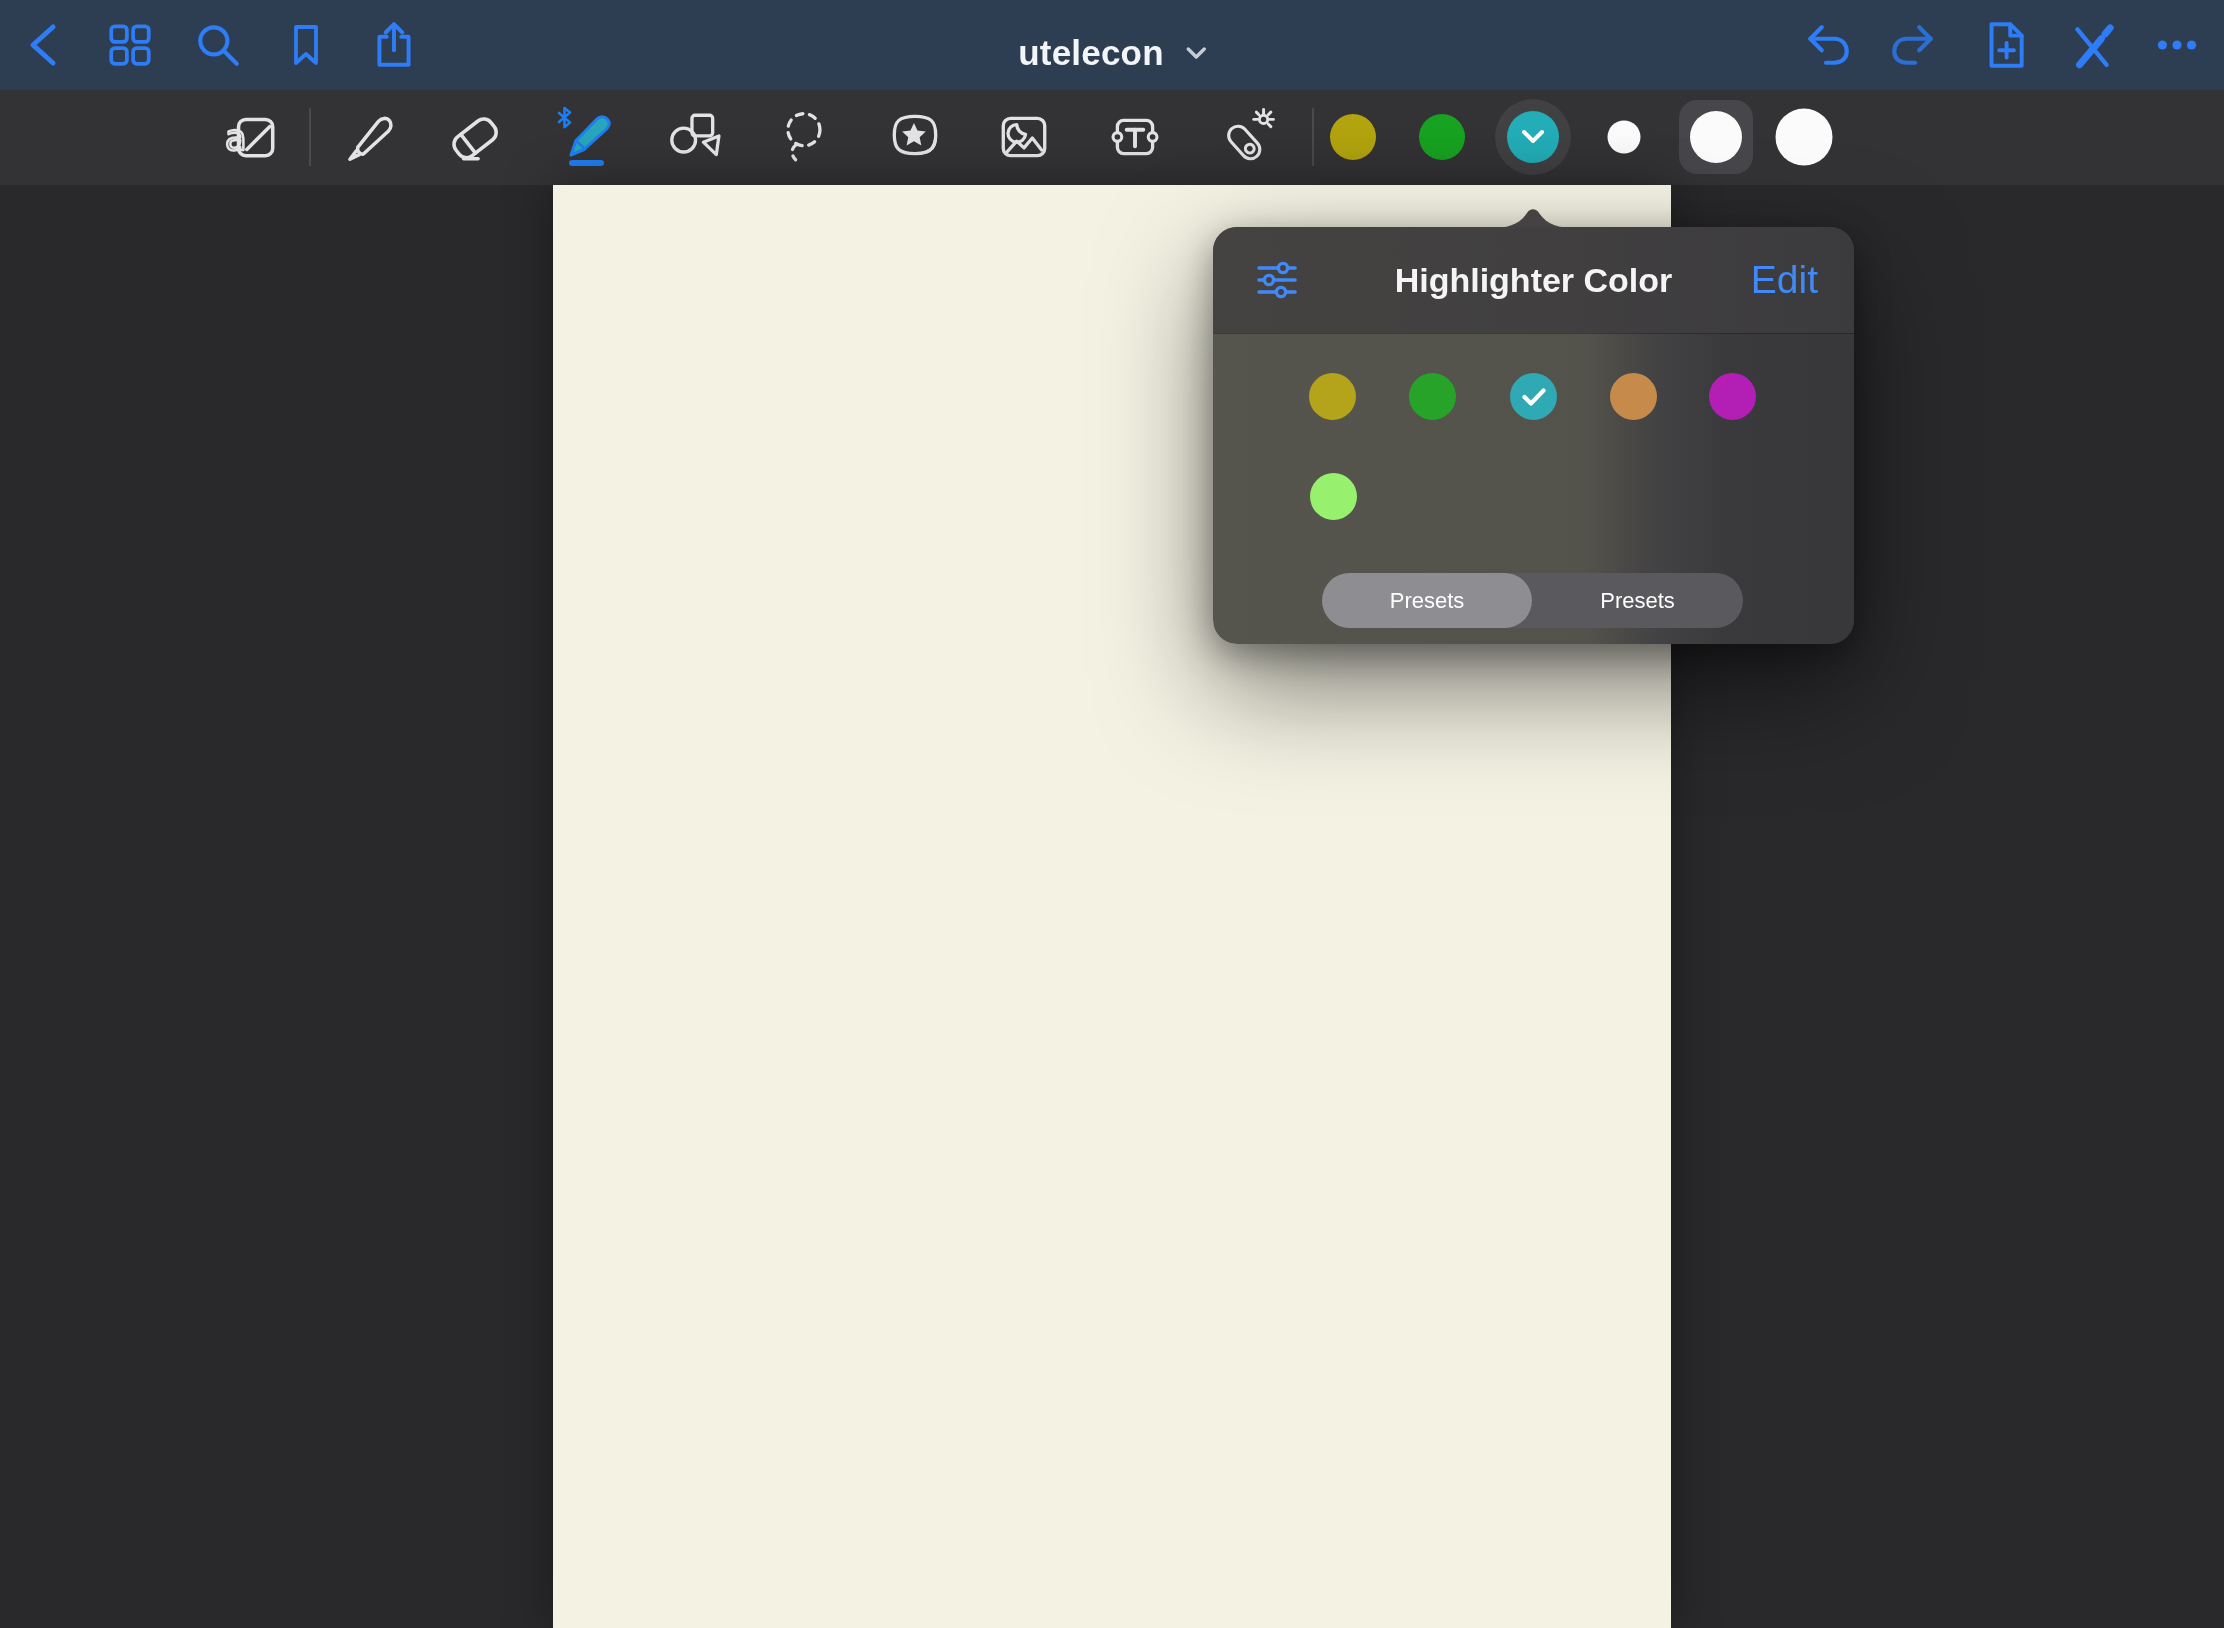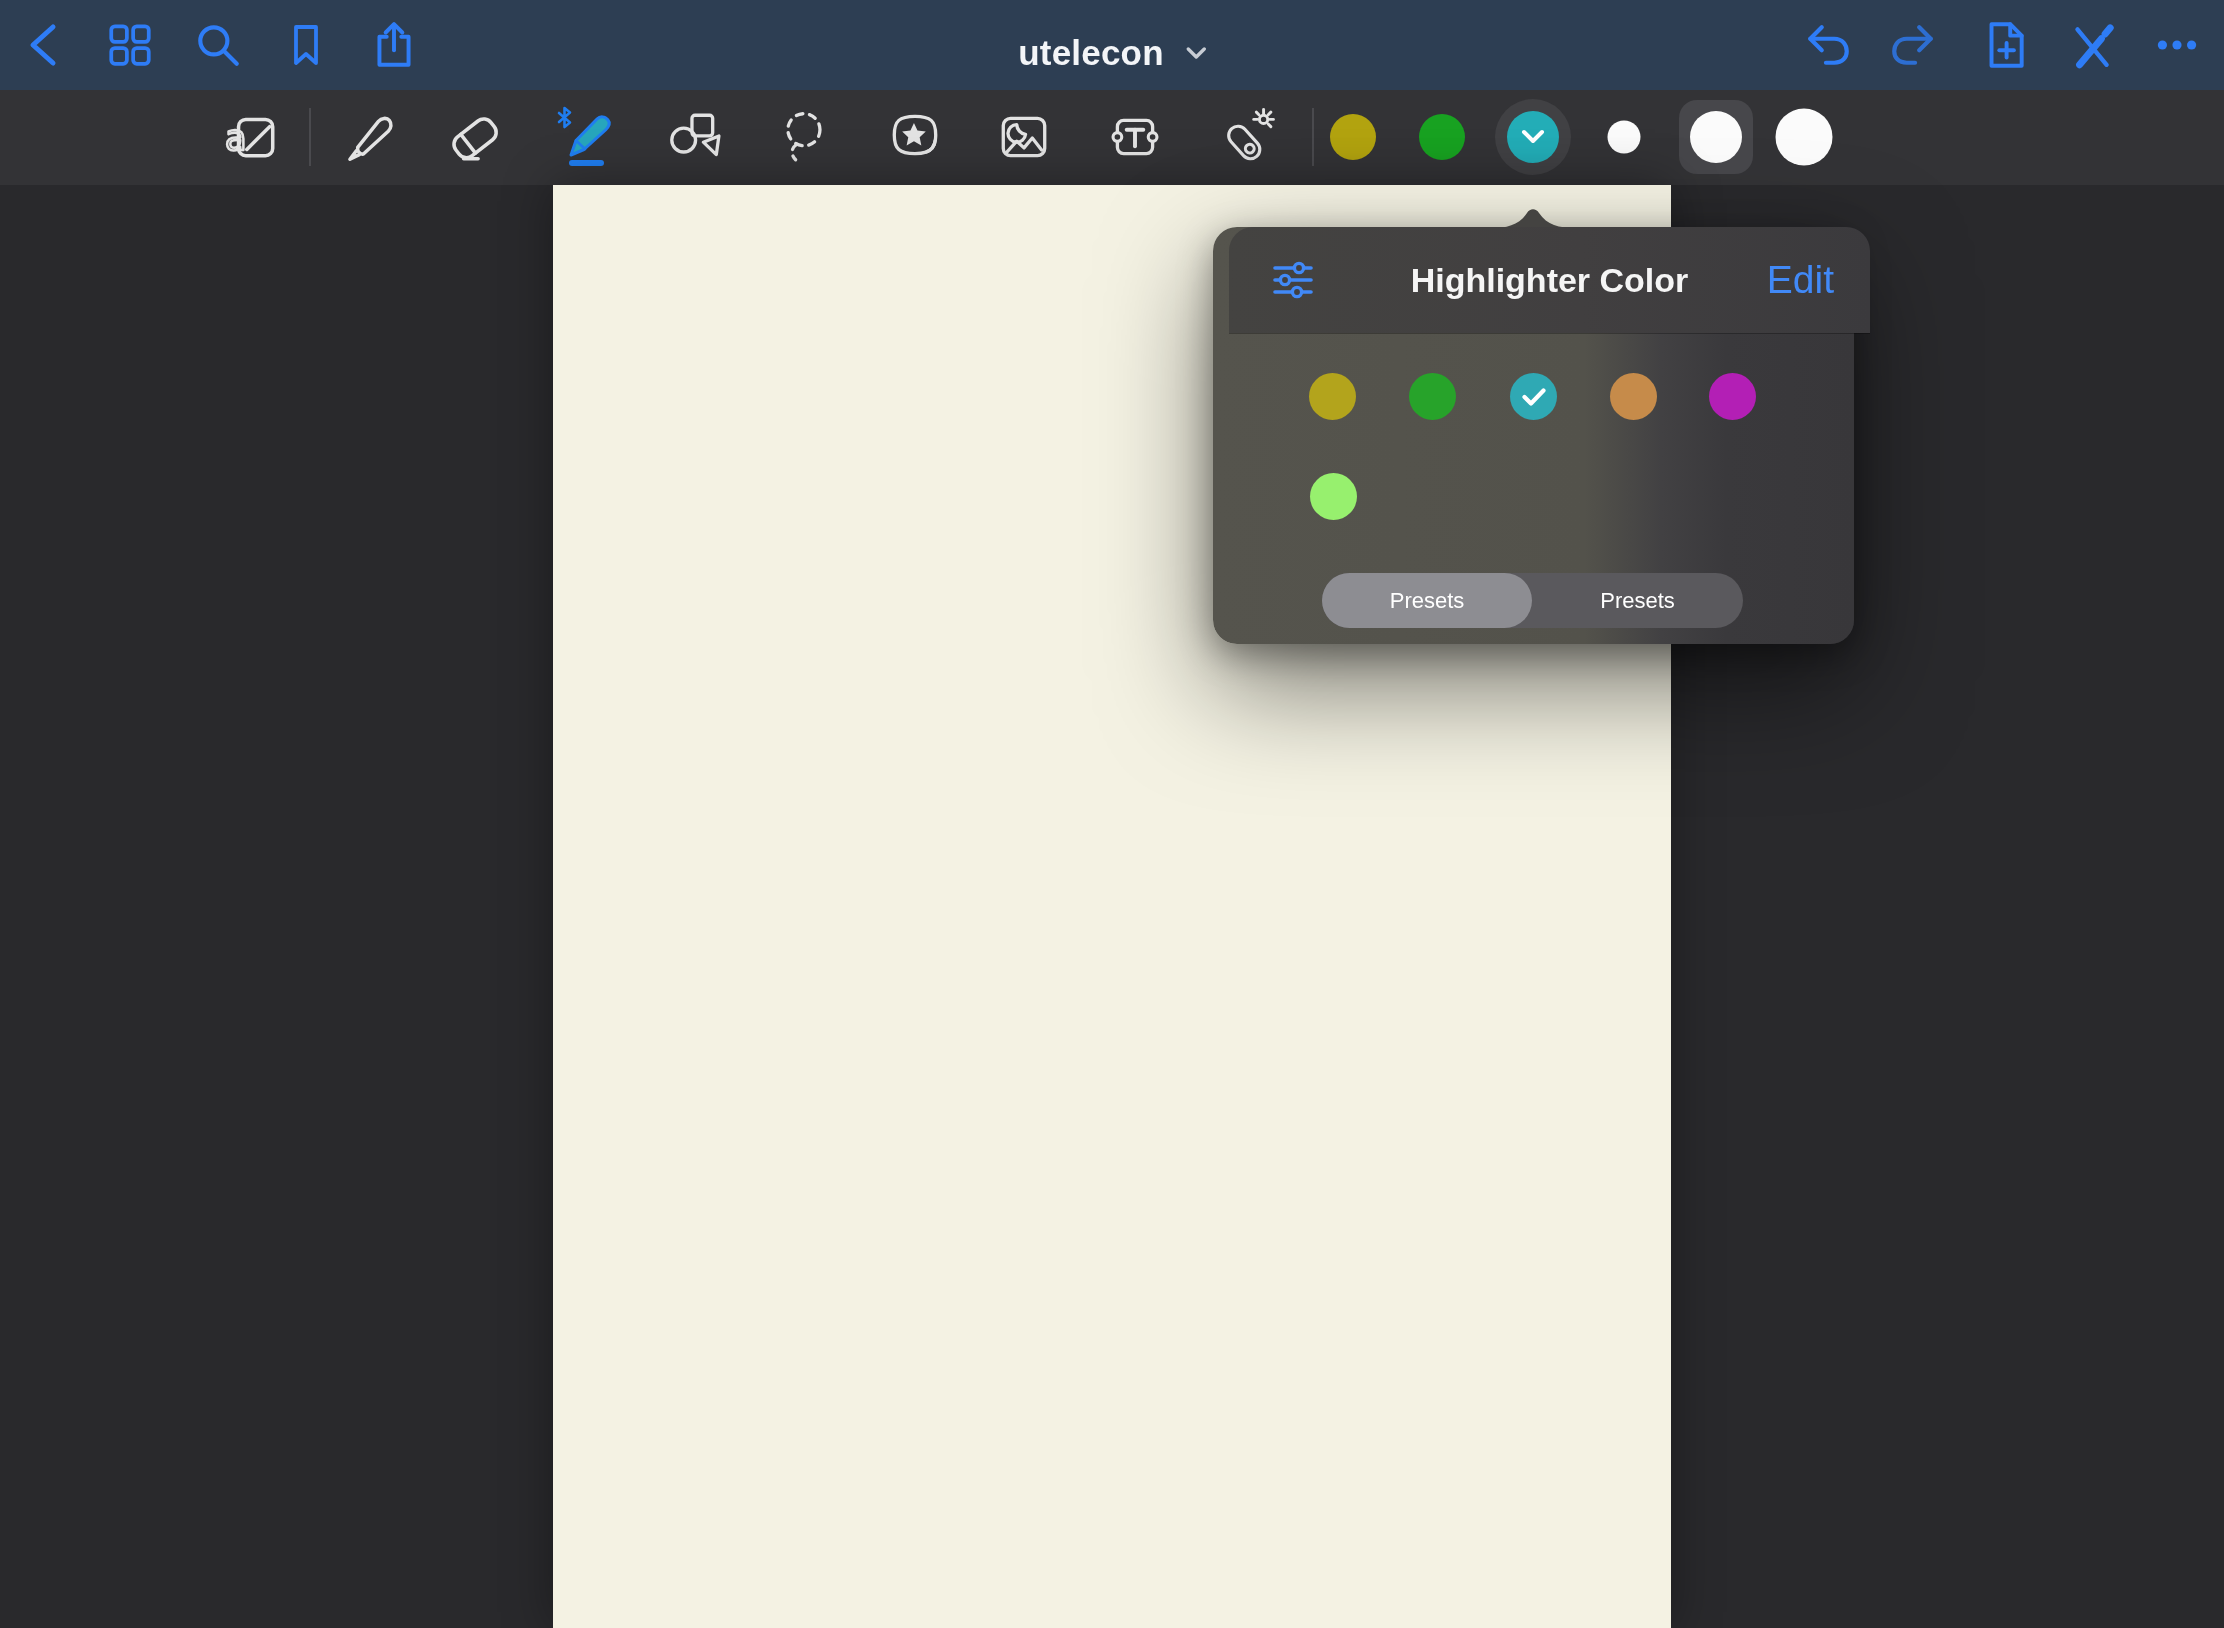--- a/index.html
+++ b/index.html
@@ -79,21 +79,21 @@
   
   .popover{
     position:absolute;left:1213px;top:227px;width:641px;height:417px;
     border-radius:24px;
     background:linear-gradient(to right,#55544d 0%,#53524b 58%,#42414370%,#3a393c 80%,#38373a 100%);
     background:linear-gradient(to right,#55544d 0%,#53524b 58%,#424143 70%,#3a393c 80%,#38373a 100%);
     box-shadow:0 42px 110px rgba(0,0,0,.5),0 10px 34px rgba(0,0,0,.35);
   }
   .pop-caret{position:absolute;left:278px;top:-29px;width:84px;height:30px;}
   .pop-header{
-    position:absolute;left:16px;top:0;width:641px;height:106px;
+    position:absolute;left:0;top:0;width:641px;height:106px;
     border-radius:24px 24px 0 0;
     background:linear-gradient(to right,#444341 0%,#413f40 55%,#3b3a3d 100%);
     box-shadow:0 1px 0 rgba(0,0,0,.28);
     display:flex;align-items:center;
   }
   .pop-header .hbtn{
     background:none;border:none;color:var(--popover-blue,#4189f7);
     display:flex;align-items:center;justify-content:center;padding:0;
   }
   .pop-header .sliders{position:absolute;left:42px;top:50%;transform:translateY(-50%);}

